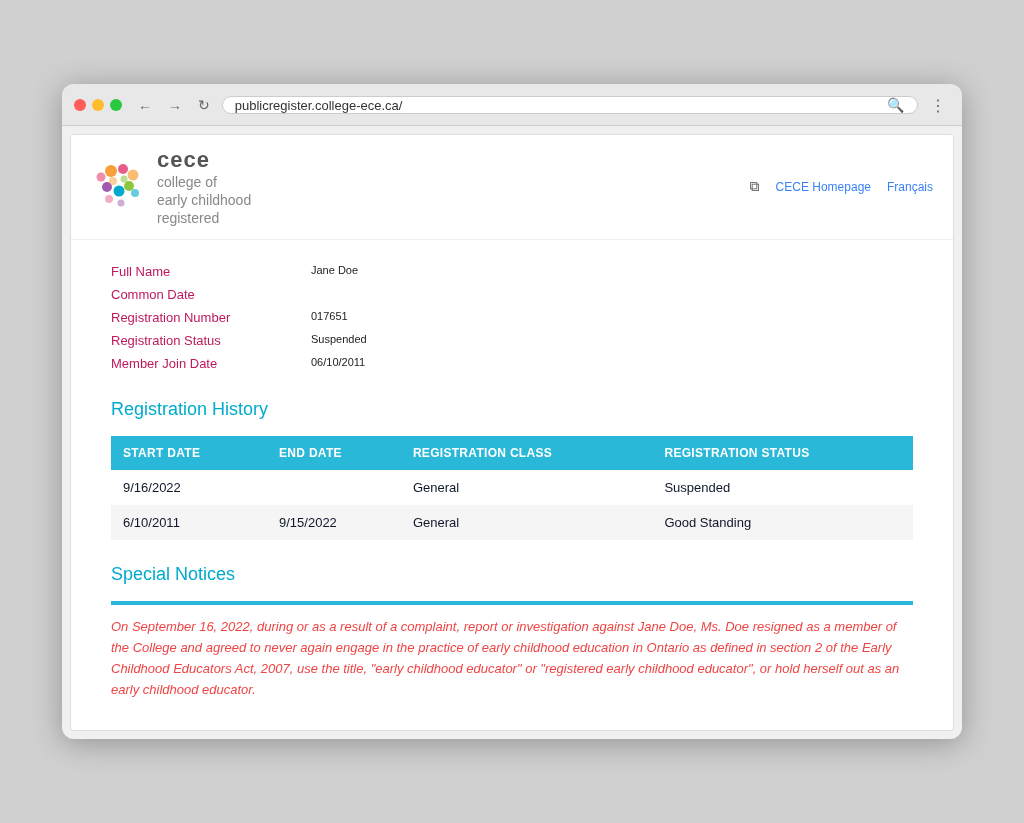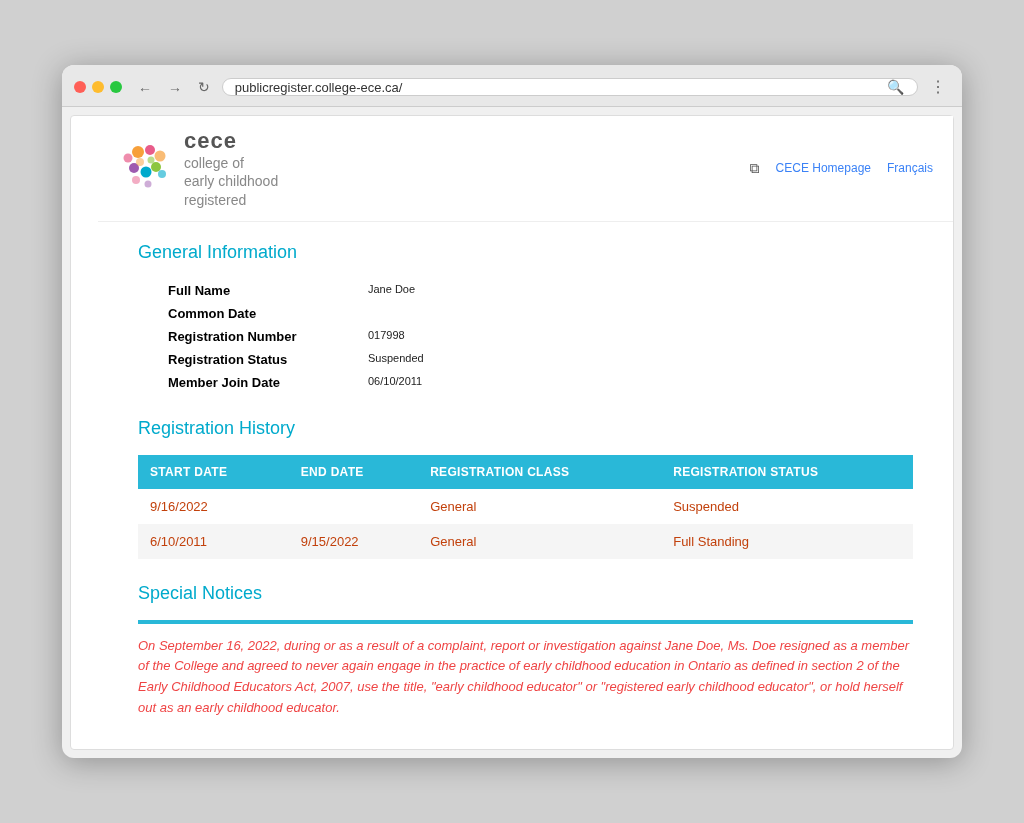--- a/index.html
+++ b/index.html
@@ -84,21 +84,20 @@
       font-size: 16px;
       padding: 2px 4px;
     }
 
     
     .page-content {
       background: white;
       margin: 8px;
       border-radius: 4px;
       border: 1px solid #ddd;
-      padding-left: 27px;
     }
 
     
     .site-header {
       background: white;
       padding: 12px 20px;
       display: flex;
       align-items: center;
       justify-content: space-between;
       border-bottom: 1px solid #eee;
@@ -144,26 +143,25 @@
       width: 100%;
       margin-bottom: 24px;
     }
 
     .info-row {
       display: flex;
       padding: 4px 0;
     }
 
     .info-label {
-      font-weight: bold;
+      font-weight: normal;
       font-size: 13px;
       width: 200px;
       min-width: 200px;
-      color: #000000;
-      margin-left: 30px;
+      color: #be185d;
     }
 
     .info-value {
       font-size: 11px;
       color: #222;
     }
 
     
     .reg-history-table {
       width: 100%;
@@ -189,21 +187,21 @@
     .reg-history-table tbody tr:nth-child(even) {
       background: #f5f5f5;
     }
 
     .reg-history-table tbody tr:nth-child(odd) {
       background: white;
     }
 
     .reg-history-table td {
       padding: 10px 12px;
-      color: #c2410c;
+      color: #0f172a;
       margin-top: 44px;
     }
 
     
     .special-notices-bar {
       height: 4px;
       background: #29b8d8;
       margin-bottom: 12px;
     }
 
@@ -285,34 +283,33 @@
       </div>
       <div class="header-nav">
         <span class="external-icon">⧉</span>
         <a class="nav-link">CECE Homepage</a>
         <a class="nav-link">Français</a>
       </div>
     </div>
 
     <div class="main-content">
 
-      <h2 class="section-title">General Information</h2>
 
       <div class="info-table">
         <div class="info-row">
           <span class="info-label">Full Name</span>
           <span class="info-value">Jane Doe</span>
         </div>
         <div class="info-row">
           <span class="info-label">Common Date</span>
           <span class="info-value"></span>
         </div>
         <div class="info-row">
           <span class="info-label">Registration Number</span>
-          <span class="info-value">017998</span>
+          <span class="info-value">017651</span>
         </div>
         <div class="info-row">
           <span class="info-label">Registration Status</span>
           <span class="info-value">Suspended</span>
         </div>
         <div class="info-row">
           <span class="info-label">Member Join Date</span>
           <span class="info-value">06/10/2011</span>
         </div>
       </div>
@@ -332,21 +329,21 @@
           <tr>
             <td>9/16/2022</td>
             <td></td>
             <td>General</td>
             <td>Suspended</td>
           </tr>
           <tr>
             <td>6/10/2011</td>
             <td>9/15/2022</td>
             <td>General</td>
-            <td>Full Standing</td>
+            <td>Good Standing</td>
           </tr>
         </tbody>
       </table>
 
       <h2 class="section-title">Special Notices</h2>
       <div class="special-notices-bar"></div>
       <p class="notice-text">On September 16, 2022, during or as a result of a complaint, report or investigation against Jane Doe, Ms. Doe resigned as a member of the College and agreed to never again engage in the practice of early childhood education in Ontario as defined in section 2 of the Early Childhood Educators Act, 2007, use the title, "early childhood educator" or "registered early childhood educator", or hold herself out as an early childhood educator.</p>
 
     </div>
   </div>

